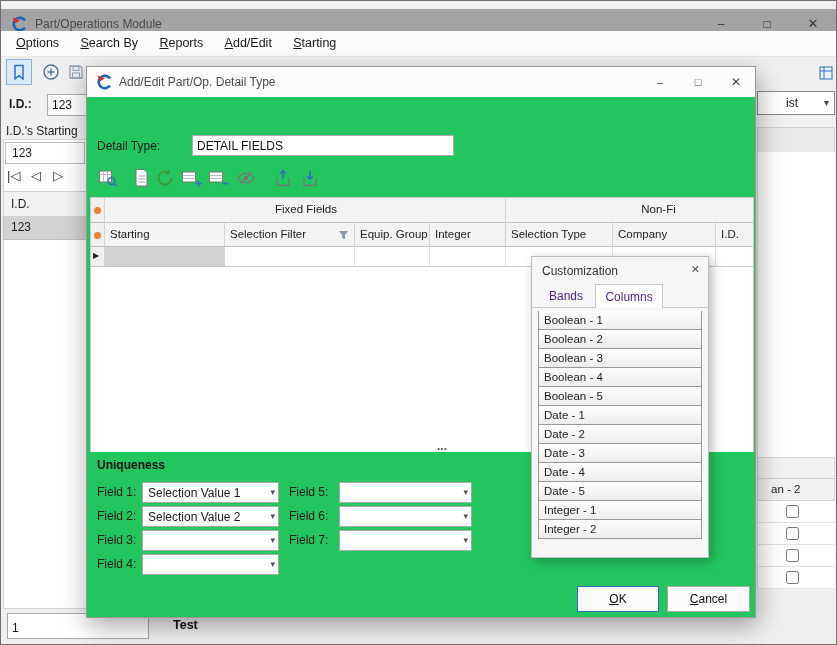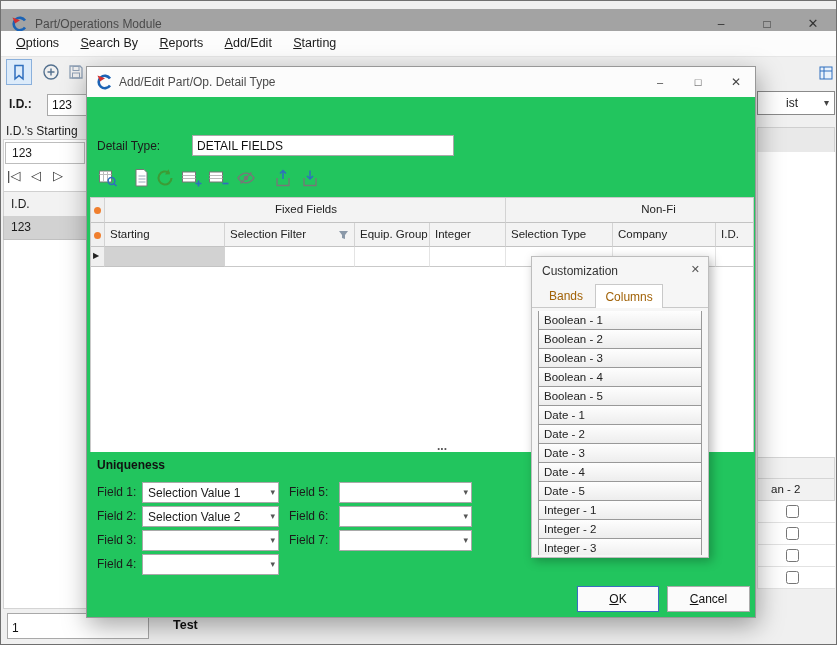--- a/index.html
+++ b/index.html
@@ -64,21 +64,21 @@
 .cbo{position:absolute;height:21px;background:#fff;border:1px solid #a9a9a9;font-size:12px;padding:3px 16px 0 5px;overflow:hidden;white-space:nowrap}
 .cdd{position:absolute;right:3px;top:4px;font-size:9px;color:#555}
 .btn{position:absolute;top:519px;width:82px;height:26px;background:#fbfbfb;border:1px solid #ababab;text-align:center;padding-top:5px;font-size:12px;color:#111}
 .ok{left:490px;border:1px solid var(--ok-border,#3a6ec0)}
 .cancel{left:580px;width:83px}
 
 .cust{position:absolute;left:530px;top:255px;width:178px;height:302px;background:#f6f6f6;border:1px solid #bdbdbd;box-shadow:3px 3px 10px rgba(0,0,0,.28);overflow:hidden}
 .ctitle{position:absolute;left:10px;top:7px;font-size:12px;color:#333}
 .cclose{position:absolute;right:8px;top:6px;font-size:11px;color:#555}
 .ctabs{position:absolute;left:0;top:27px;width:100%;height:24px;border-bottom:1px solid #c9c9c9;padding-left:8px}
-.ctab{display:inline-block;height:24px;line-height:24px;padding:0 9px;font-size:12px;color:#a16207;vertical-align:bottom}
+.ctab{display:inline-block;height:24px;line-height:24px;padding:0 9px;font-size:12px;color:#4c1d95;vertical-align:bottom}
 .ctab.active{background:#fff;border:1px solid #c9c9c9;border-bottom:none}
 .clist{position:absolute;left:0;top:54px;width:100%;height:244px;overflow:hidden}
 .citem{position:relative;margin:-1px 6px 0 6px;height:20px;background:linear-gradient(#fefefe,#ededed);border:1px solid #999;padding:3px 0 0 5px;font-size:11.5px;color:#222}
 </style>
 </head>
 <body>
 
 <div id="canvas">
 
   <div class="titlebar">
@@ -312,17 +312,16 @@
       <div class="citem">Boolean - 3</div>
       <div class="citem">Boolean - 4</div>
       <div class="citem">Boolean - 5</div>
       <div class="citem">Date - 1</div>
       <div class="citem">Date - 2</div>
       <div class="citem">Date - 3</div>
       <div class="citem">Date - 4</div>
       <div class="citem">Date - 5</div>
       <div class="citem">Integer - 1</div>
       <div class="citem">Integer - 2</div>
-      <div class="citem">Integer - 3</div>
     </div>
   </div>
 
 </div>
 
 </body></html>

